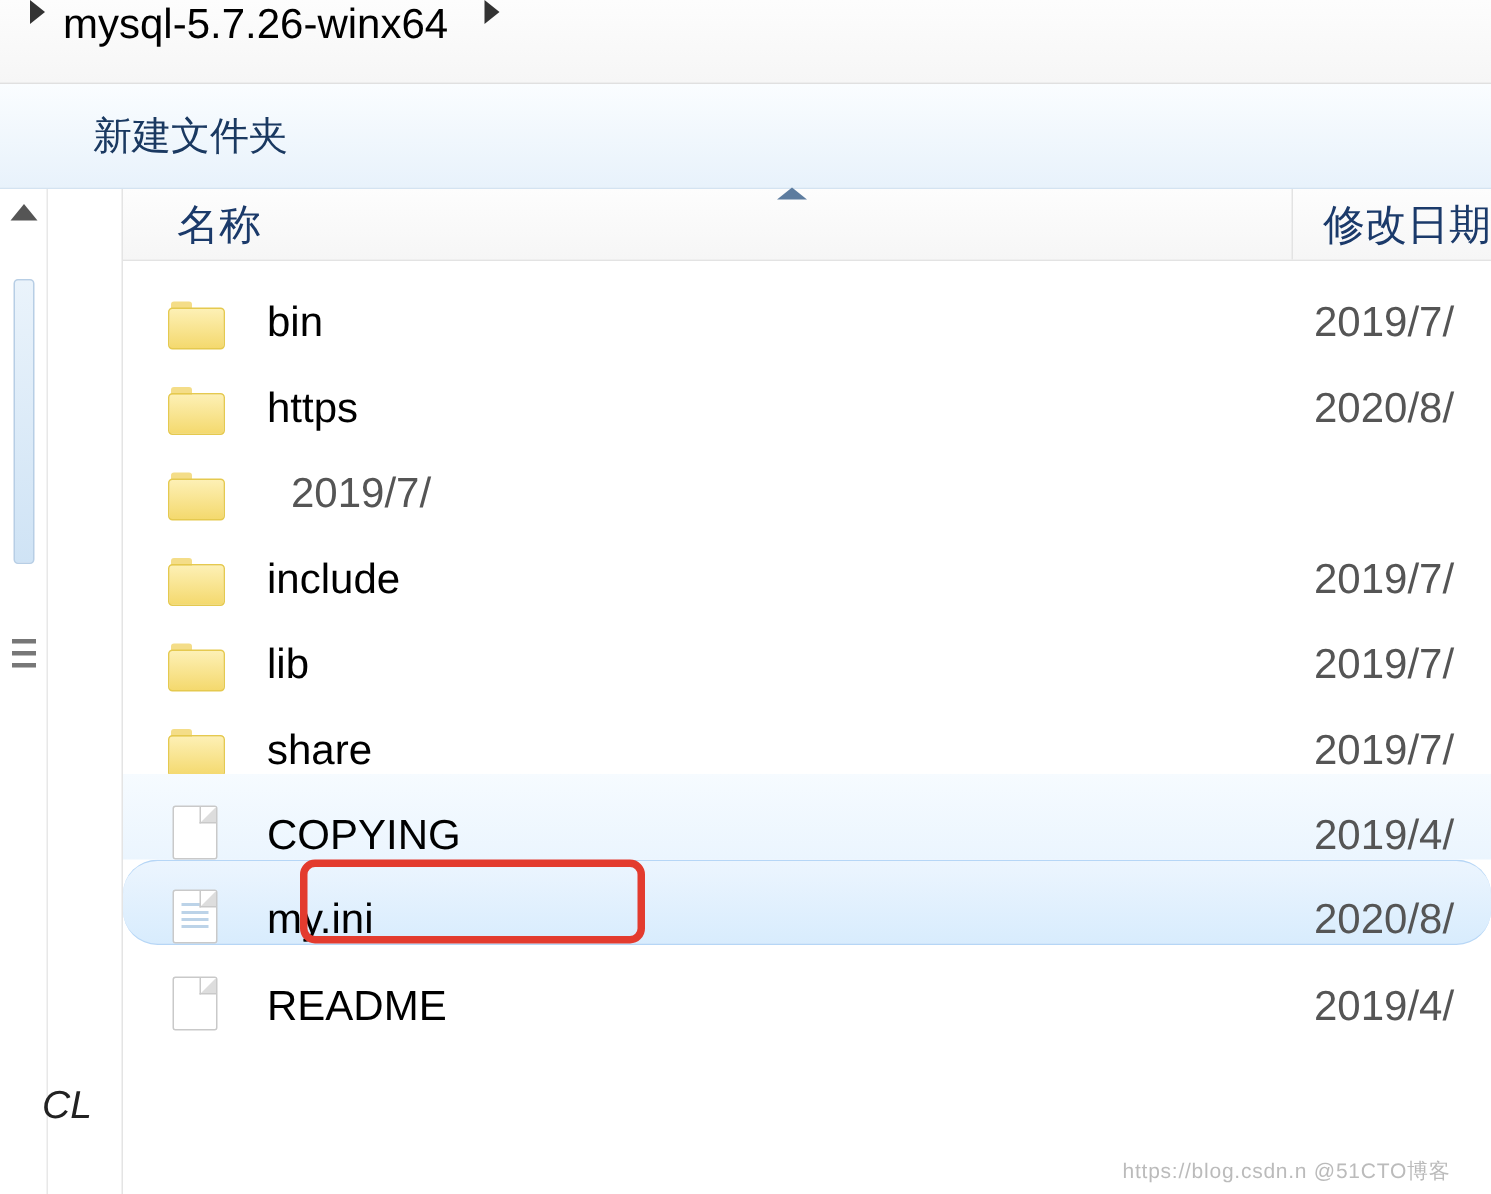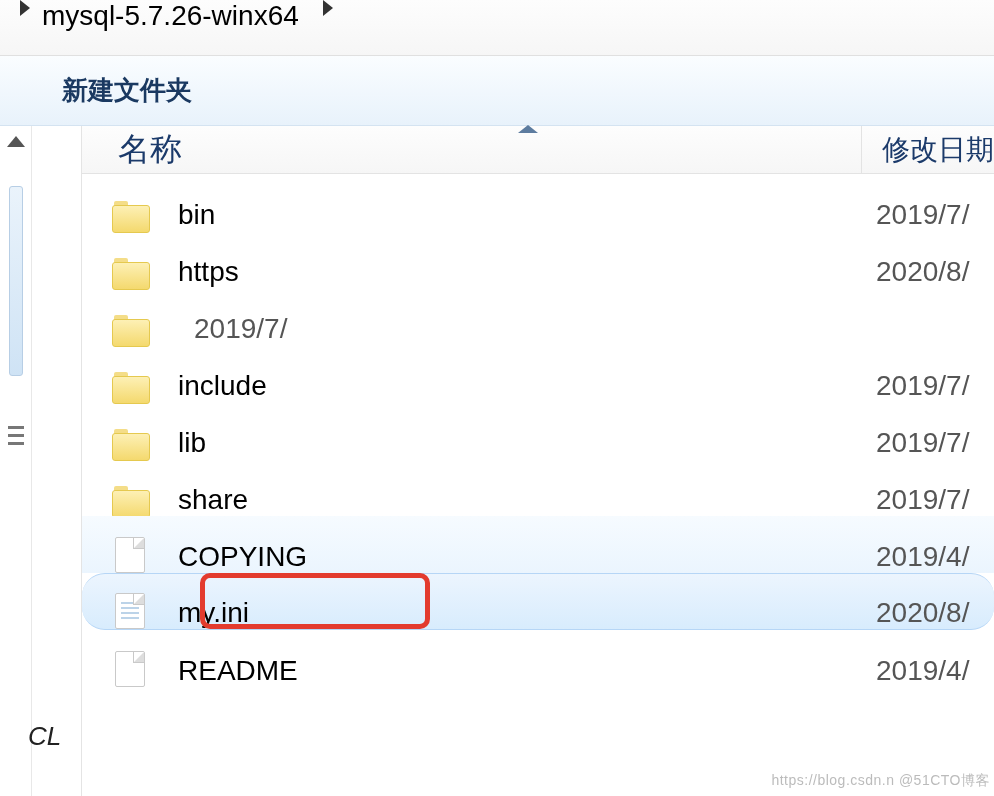--- a/index.html
+++ b/index.html
@@ -34,21 +34,20 @@
 }
 
 
 .toolbar {
   height: 70px;
   background: linear-gradient(#fafdff, #e8f2fb);
   border-bottom: 1px solid #d4e3f1;
   display: flex;
   align-items: center;
   padding-left: 62px;
-  font-weight: bold;
 }
 .toolbar .btn {
   font-size: 26px;
   color: #1a3961;
 }
 
 
 .main {
   display: flex;
   height: calc(100% - 126px);
@@ -117,21 +116,21 @@
 .cols {
   height: 48px;
   display: flex;
   align-items: center;
   border-bottom: 1px solid #e3e3e3;
   background: linear-gradient(#fdfdfd,#f6f6f6);
   position: relative;
 }
 .cols .col-name {
   padding-left: 36px;
-  font-size: 32px;
+  font-size: 28px;
   color: #1b3a6a;
   flex: 0 0 780px;
   border-right: 1px solid #e3e3e3;
   height: 100%;
   display: flex;
   align-items: center;
 }
 .cols .col-date {
   padding-left: 16px;
   font-size: 28px;
@@ -238,21 +237,21 @@
   border-radius: 10px;
   pointer-events: none;
   left: 118px;
   width: 230px;
   height: 56px;
 }
 
 
 .watermark {
   position: absolute;
-  right: 4px;
+  right: 27px;
   bottom: 6px;
   font-size: 14px;
   color: rgba(120,120,120,0.5);
   letter-spacing: 0.5px;
 }
 </style>
 </head>
 <body>
 
 <div class="breadcrumb">

